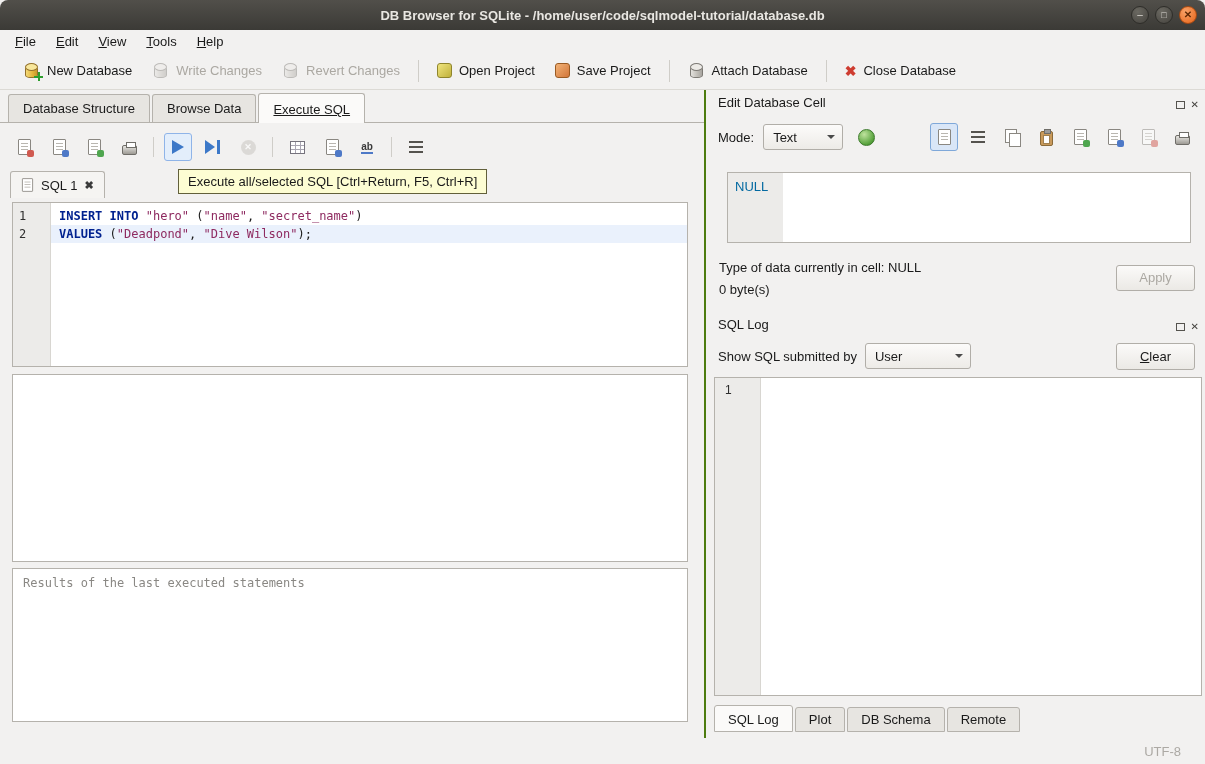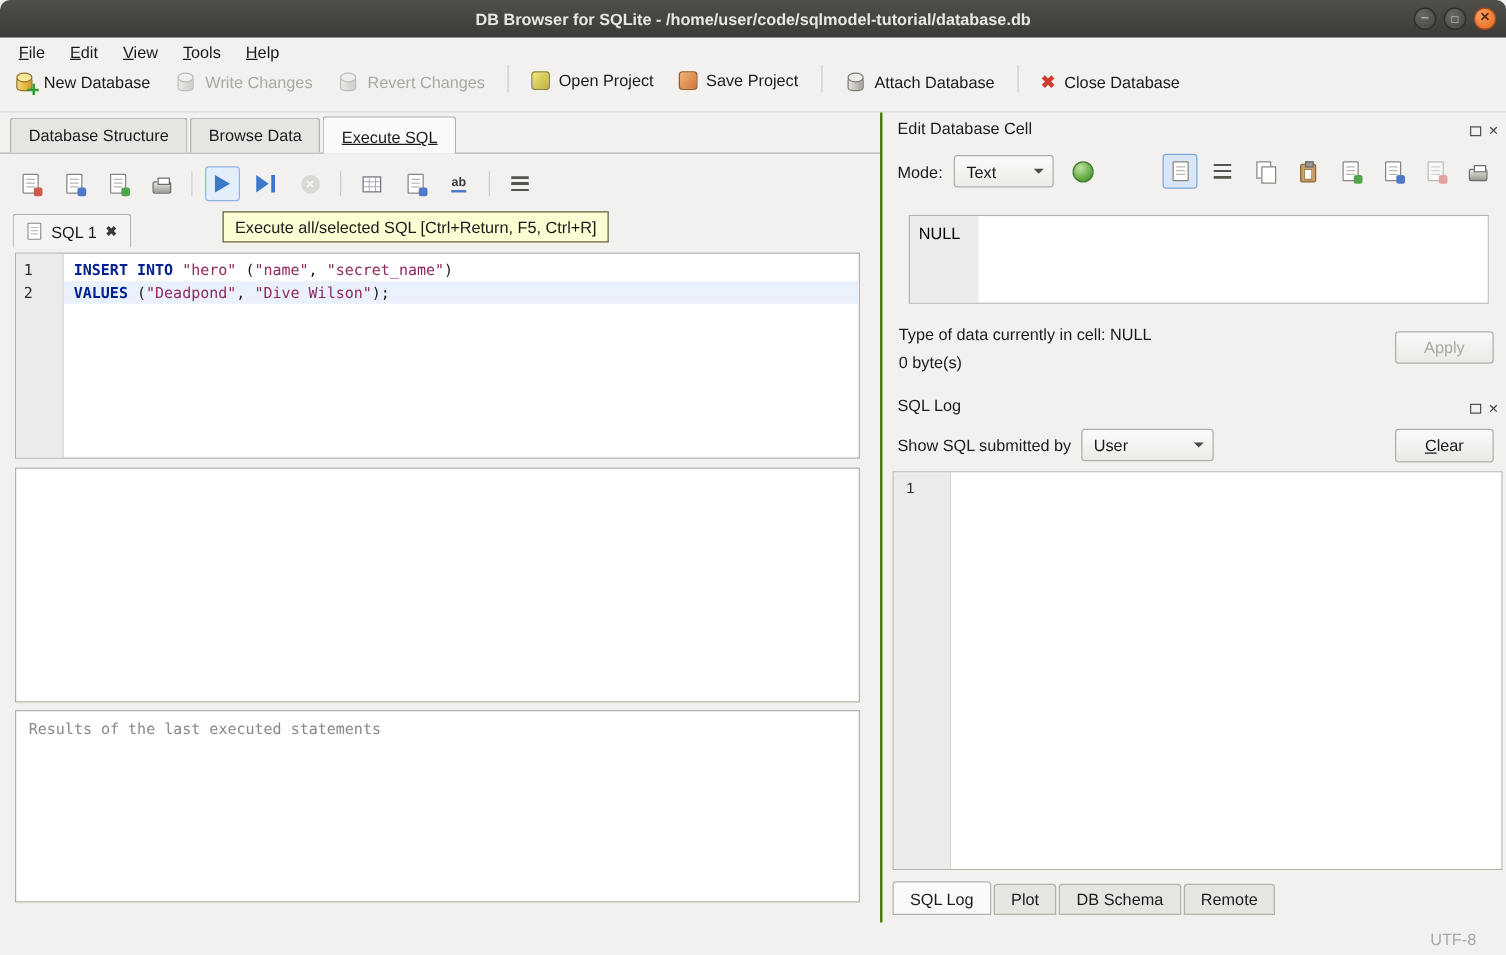--- a/index.html
+++ b/index.html
@@ -22,21 +22,21 @@
   .win-btn.close::before { content:"✕"; font-weight:bold; }
 
   
   #menubar { position:absolute; top:30px; left:0; width:100%; height:22px;
     display:flex; align-items:center; padding-left:6px; gap:2px; }
   .menu-item { display:inline-block; padding:2px 9px; }
   .menu-item::first-letter { text-decoration:underline; }
 
   
   #toolbar { position:absolute; top:52px; left:0; width:100%; height:38px;
-    display:flex; align-items:flex-start; padding:0 2px; gap:2px; border-bottom:1px solid #DCDAD5; }
+    display:flex; align-items:center; padding:0 14px; gap:2px; border-bottom:1px solid #DCDAD5; }
   .tb-btn { display:flex; align-items:center; gap:7px; padding:5px 9px; border-radius:3px; }
   .tb-btn.disabled { color:#ABA8A2; }
   .tb-btn.disabled .ic { opacity:.45; }
   .tb-sep { width:1px; height:22px; background:#CFCDC8; margin:0 7px; }
   .dd-arrow { width:0;height:0;border-left:4px solid transparent;border-right:4px solid transparent;
     border-top:4px solid #555; margin-left:1px; align-self:flex-end; margin-bottom:4px; }
 
   
   .ic { display:inline-flex; align-items:center; justify-content:center; position:relative; }
   .ic-db { position:relative; width:17px; height:17px; }
@@ -162,21 +162,21 @@
   .combo { height:26px; background:linear-gradient(#FCFBFA,#EDEBE7); border:1px solid #B1AEA8;
     border-radius:3px; display:flex; align-items:center; padding:0 7px 0 9px; }
   .combo .arrow { width:0; height:0; border-left:4px solid transparent;
     border-right:4px solid transparent; border-top:4px solid #4A4A4A; margin-left:auto; }
   #mode-combo { width:80px; }
   #user-combo { width:106px; margin-left:8px; }
   .cell-tools { margin-left:auto; display:flex; gap:6px; align-items:center; }
 
   #cell-box { position:absolute; left:21px; top:82px; width:464px; height:71px;
     border:1px solid #B5B2AC; background:#FFF; display:flex; }
-  #cell-box .cb-gutter { width:55px; background:#ECEBE9; padding:6px 0 0 7px; color:#000000; }
+  #cell-box .cb-gutter { width:55px; background:#ECEBE9; padding:6px 0 0 7px; color:#0369a1; }
 
   #type-info { position:absolute; left:13px; top:170px; }
   #size-info { position:absolute; left:13px; top:192px; }
   .btn { background:linear-gradient(#FBFAF9,#EBE9E5); border:1px solid #B1AEA8;
     border-radius:3px; text-align:center; }
   #apply-btn { position:absolute; right:10px; top:175px; width:79px; height:26px;
     line-height:24px; color:#ABA8A2; }
   #clear-btn { margin-left:auto; width:79px; height:27px; line-height:25px; color:#1A1A1A; }
   .mnemonic { display:inline-block;text-align:right; }
   .mnemonic::first-letter { text-decoration:underline; }

